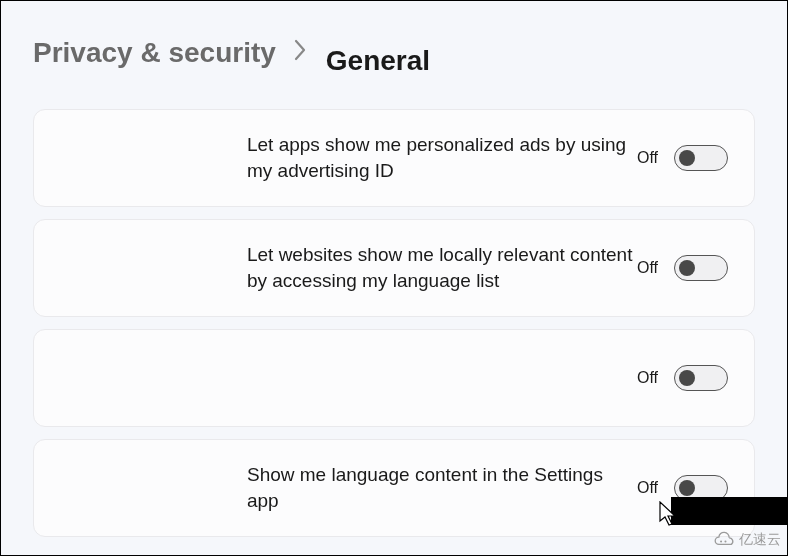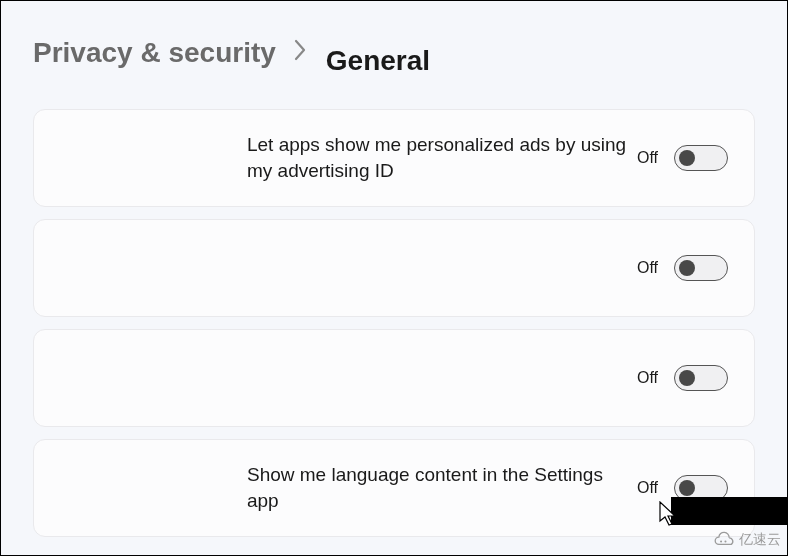--- a/index.html
+++ b/index.html
@@ -157,20 +157,21 @@
     <div class="setting-label">Let apps show me personalized ads by using my advertising ID</div>
     <div class="control-group">
       <span class="status-text">Off</span>
       <div class="toggle">
         <div class="knob"></div>
       </div>
     </div>
   </div>
 
   <div class="setting-row">
+    <div class="setting-label">Let websites show me locally relevant content by accessing my language list</div>
     <div class="control-group">
       <span class="status-text">Off</span>
       <div class="toggle">
         <div class="knob"></div>
       </div>
     </div>
   </div>
 
   <div class="setting-row">
     <div class="control-group">

